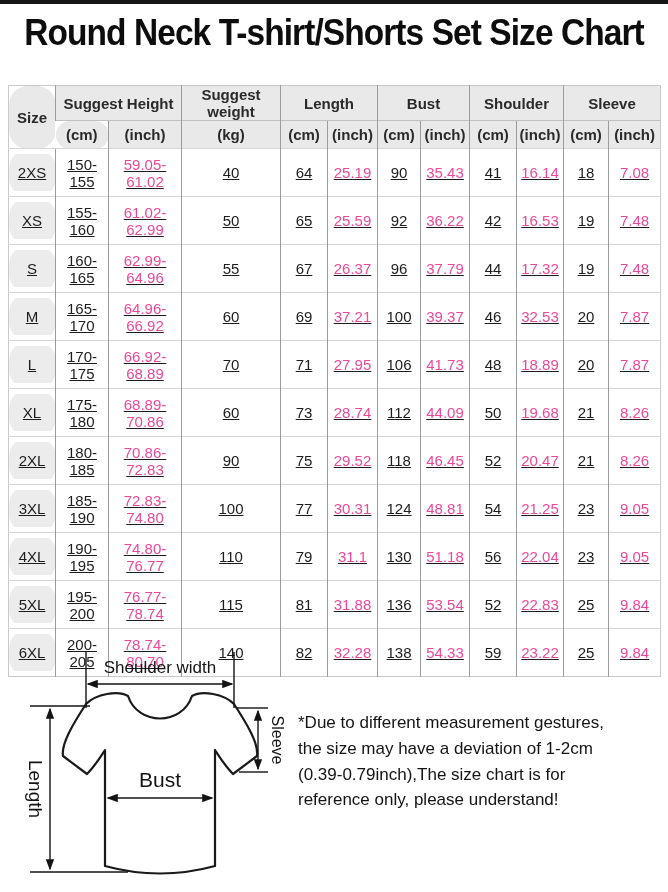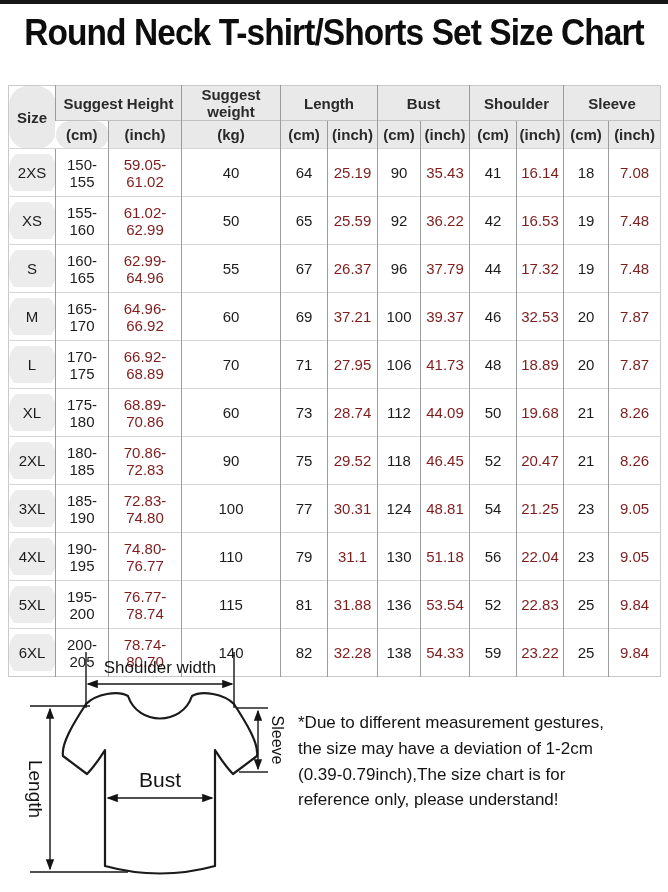--- a/index.html
+++ b/index.html
@@ -10,25 +10,25 @@
          font-size:36px;font-weight:bold;letter-spacing:-1px;color:#0d0d0d;
          transform:scaleX(0.93);transform-origin:50% 50%;white-space:nowrap;}
   table#size-table{position:absolute;left:8px;top:85px;width:652px;border-collapse:collapse;
          table-layout:fixed;border:1px solid #c9c9c9;}
   #size-table th,#size-table td{border-left:1px solid #9c9c9c;text-align:center;vertical-align:middle;
          font-size:15px;padding:0;overflow:hidden;}
   #size-table th:first-child,#size-table td:first-child{border-left:none;border-radius:19px;}
   #size-table thead th{background:#e9e9e9;font-weight:bold;color:#2a2a2a;}
   #size-table thead tr.group-row th{height:28px;}
   #size-table thead tr.units-row th{height:27px;border-top:1px solid #c0c0c0;}
-  #size-table tbody tr{height:45px;}
+  #size-table tbody tr{height:45px;text-decoration:underline;}
   #size-table tbody td{border-top:1px solid #d6d6d6;background:#ffffff;}
   #size-table td.size-col{background:#ffffff;}
   .size-chip{display:block;margin:5px 0;padding:10px 0;background:#ececec;color:#1c1c1c;}
-  .red{color:#7f1d1d;}
+  .red{color:#ec4899;}
   #diagram{position:absolute;left:18px;top:646px;}
   #diagram text{font-family:"Liberation Sans",sans-serif;fill:#141414;}
   #note{position:absolute;left:298px;top:710px;width:366px;font-size:17px;line-height:1.52;
         color:#141414;white-space:pre-line;}
 </style>
 </head>
 <body>
 
 <div id="page">
   <div id="top-bar"></div>

